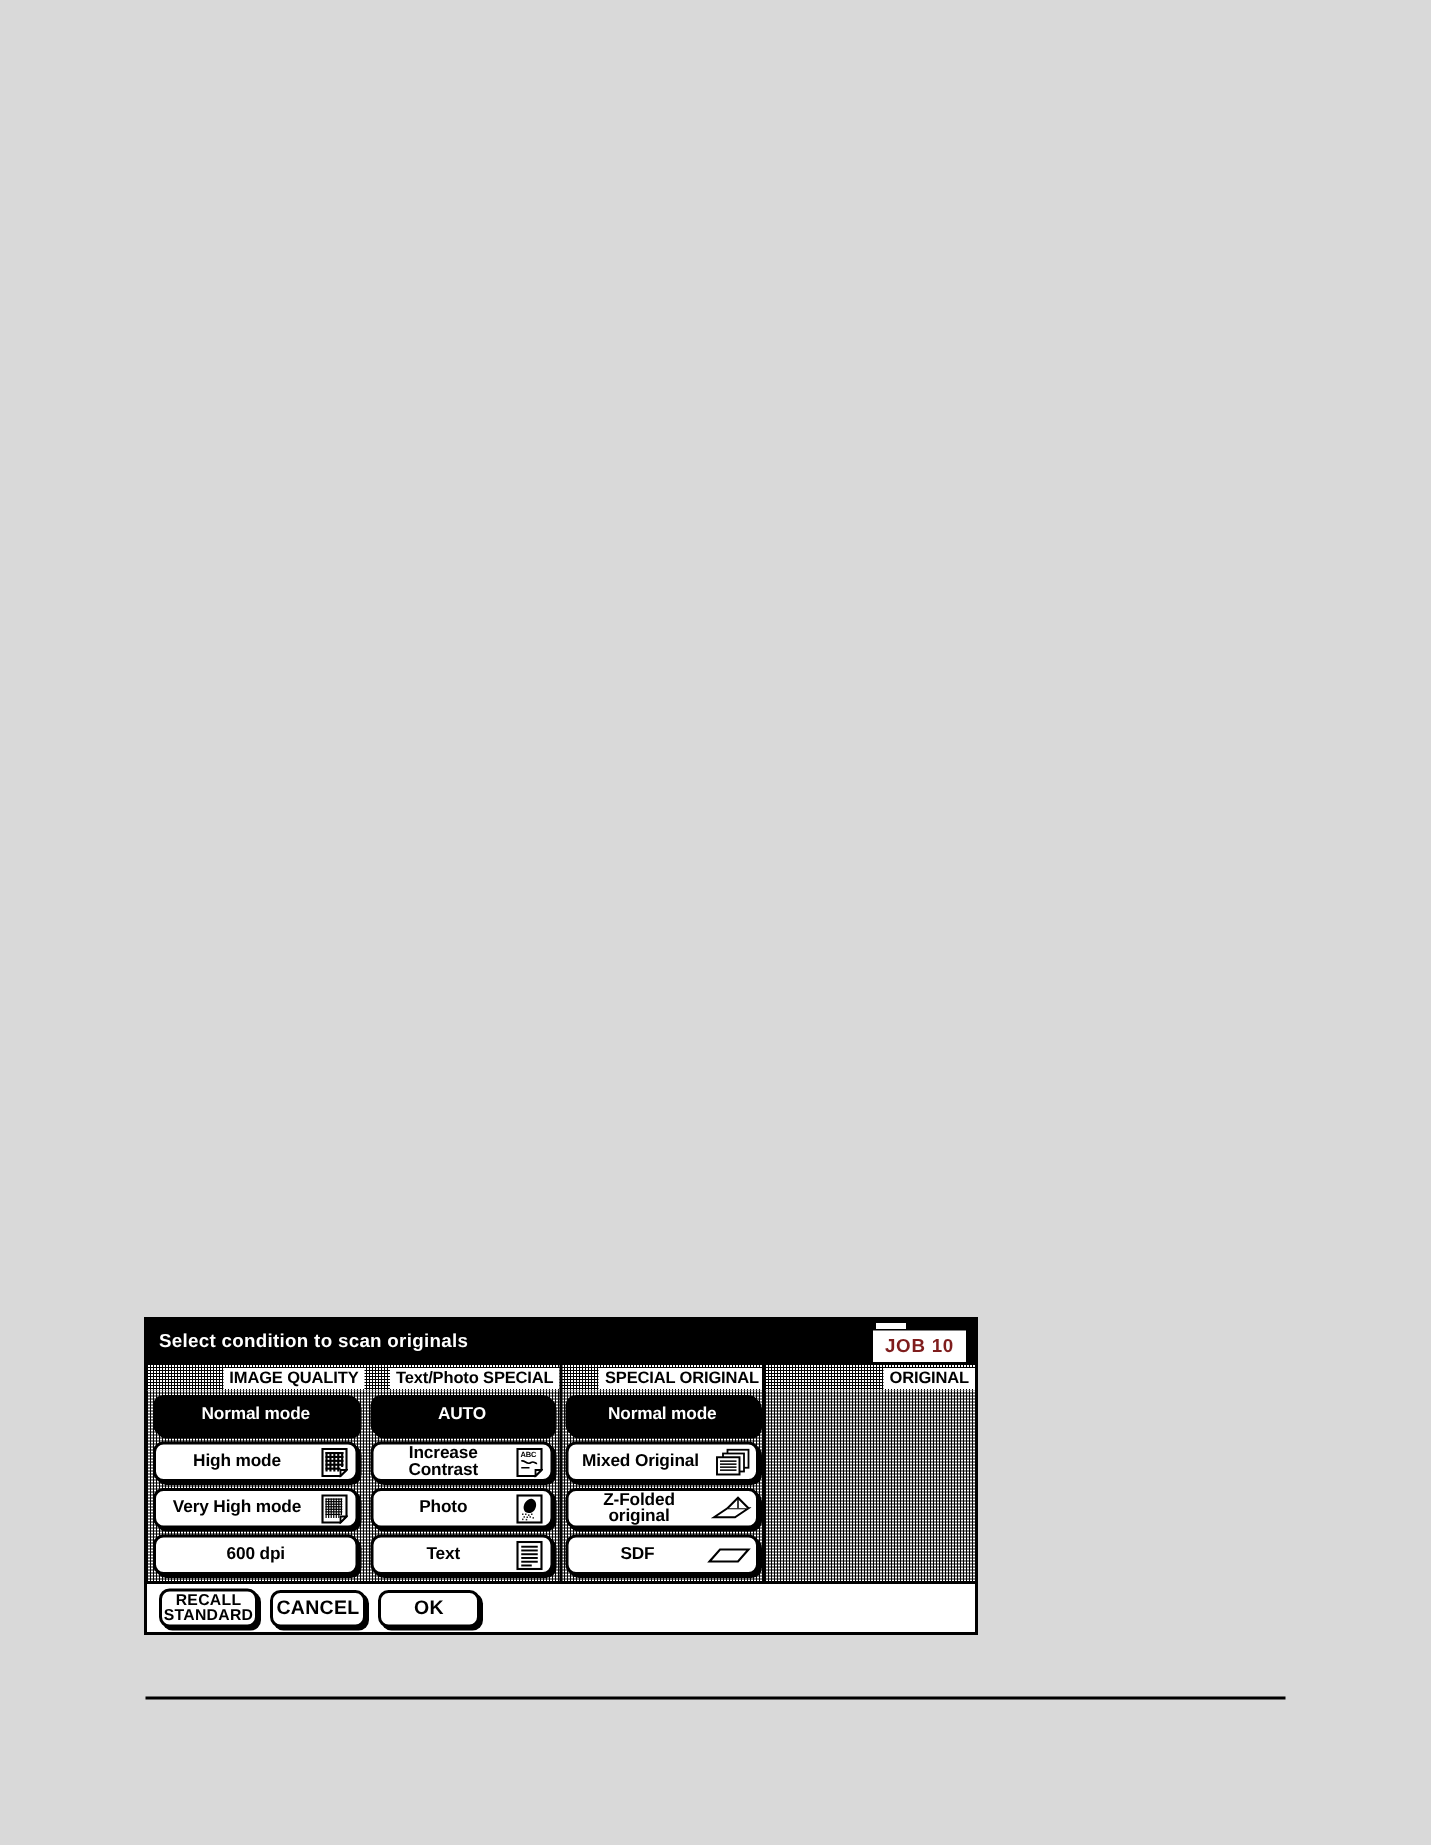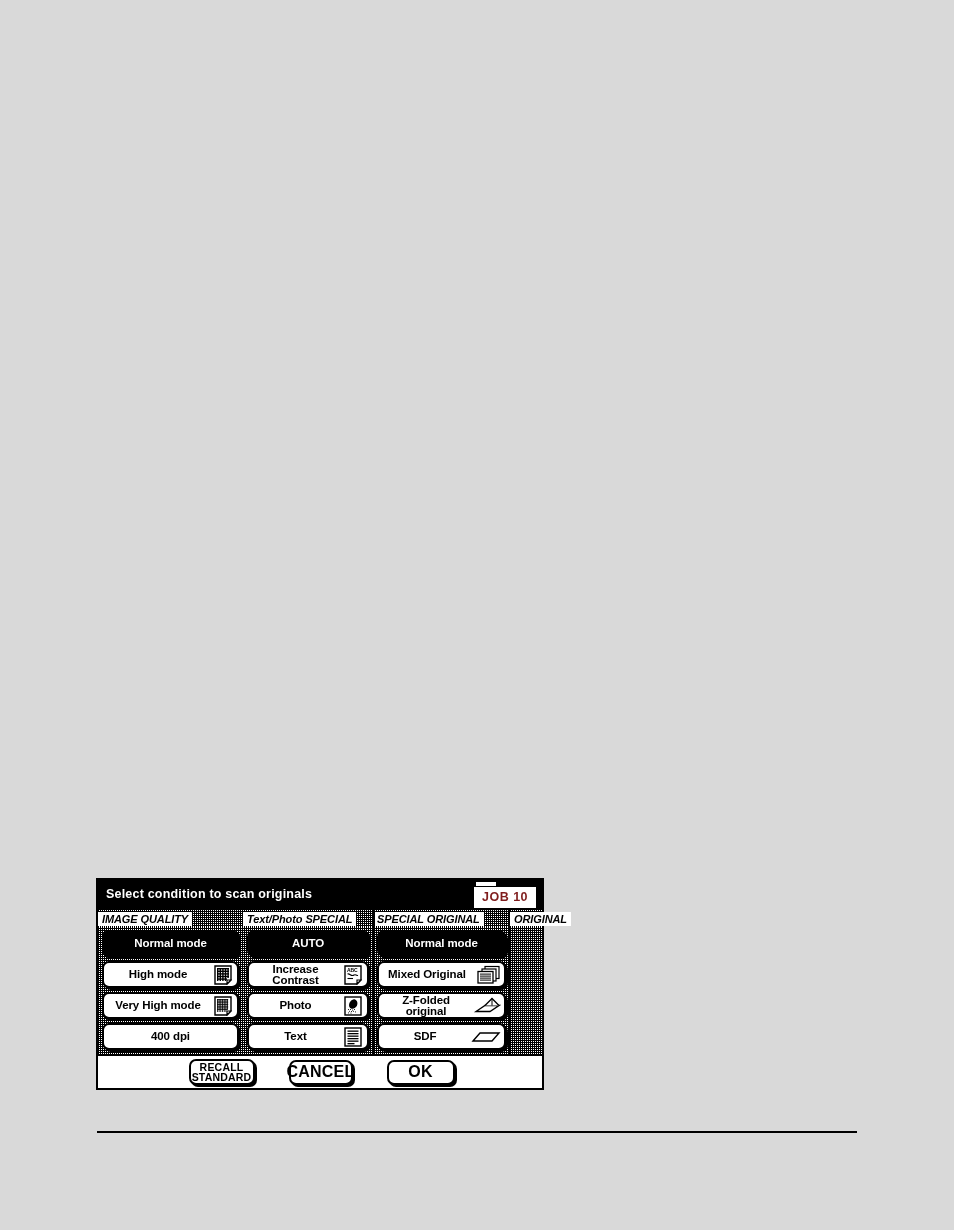--- a/index.html
+++ b/index.html
@@ -22,21 +22,21 @@
       repeating-linear-gradient(90deg, #000 0px, #000 1px, transparent 1px, transparent 2px);
     background-color: #ffffff;
     background-size: 2px 2px, 2px 2px;
   }
 
   
   #panel {
     position: absolute;
     left: 96px;
     top: 878px;
-    width: 448px;
+    width: 556px;
     height: 212px;
     background: #ffffff;
     border: 2px solid #000000;
     box-sizing: border-box;
   }
 
   
   .titlebar {
     position: relative;
     height: 30px;
@@ -87,22 +87,21 @@
     position: relative;
     height: 17px;
     display: flex;
   }
   .colhead {
     position: relative;
     flex: 0 0 auto;
     height: 17px;
     display: flex;
     align-items: center;
-    justify-content: flex-start;
-    font-style: italic;
+    justify-content: flex-end;
   }
   .colhead .lbl {
     background: #ffffff;
     color: #000000;
     font-size: 11px;
     font-weight: bold;
     padding: 0 4px;
     line-height: 14px;
     white-space: nowrap;
     letter-spacing: -0.1px;
@@ -186,37 +185,36 @@
   .ico { display: block; }
 
   
   .actionbar {
     position: relative;
     height: 34px;
     background: #ffffff;
     border-top: 2px solid #000000;
     display: flex;
     align-items: center;
-    justify-content: center;
+    justify-content: flex-start;
     padding-right: 5px;
     box-sizing: border-box;
-    gap: 26px;
   }
   .abtn {
     height: 25px;
     margin-left: 8px;
     background: #ffffff;
     color: #000000;
     border: 2px solid #000000;
     border-radius: 7px;
     box-sizing: border-box;
     display: flex;
     align-items: center;
     justify-content: center;
-    font-size: 16px;
+    font-size: 13px;
     font-weight: bold;
     box-shadow: 2px 2px 0 #000000;
     cursor: pointer;
     user-select: none;
     white-space: pre-line;
     text-align: center;
     line-height: 10px;
     letter-spacing: 0.2px;
   }
   .abtn.recall { width: 66px; font-size: 10.5px; height: 26px; }
@@ -314,21 +312,21 @@
                 <rect x="3" y="8.1" width="11.2" height="0.8"></rect>
               <rect x="3" y="9.8" width="11.2" height="0.8"></rect>
                 <rect x="3" y="11.5" width="11.2" height="0.8"></rect>
               <rect x="3" y="13.2" width="10" height="0.8"></rect>
             </g>
           </svg>
         </span>
       </div>
 
       <div class="btn">
-        <span class="btn-label">400 dpi</span>
+        <span class="btn-label">600 dpi</span>
       </div>
     </div>
 
     <div class="colbody w2">
 
       <div class="btn selected">
         <span class="btn-label">AUTO</span>
       </div>
 
       <div class="btn with-icon">

